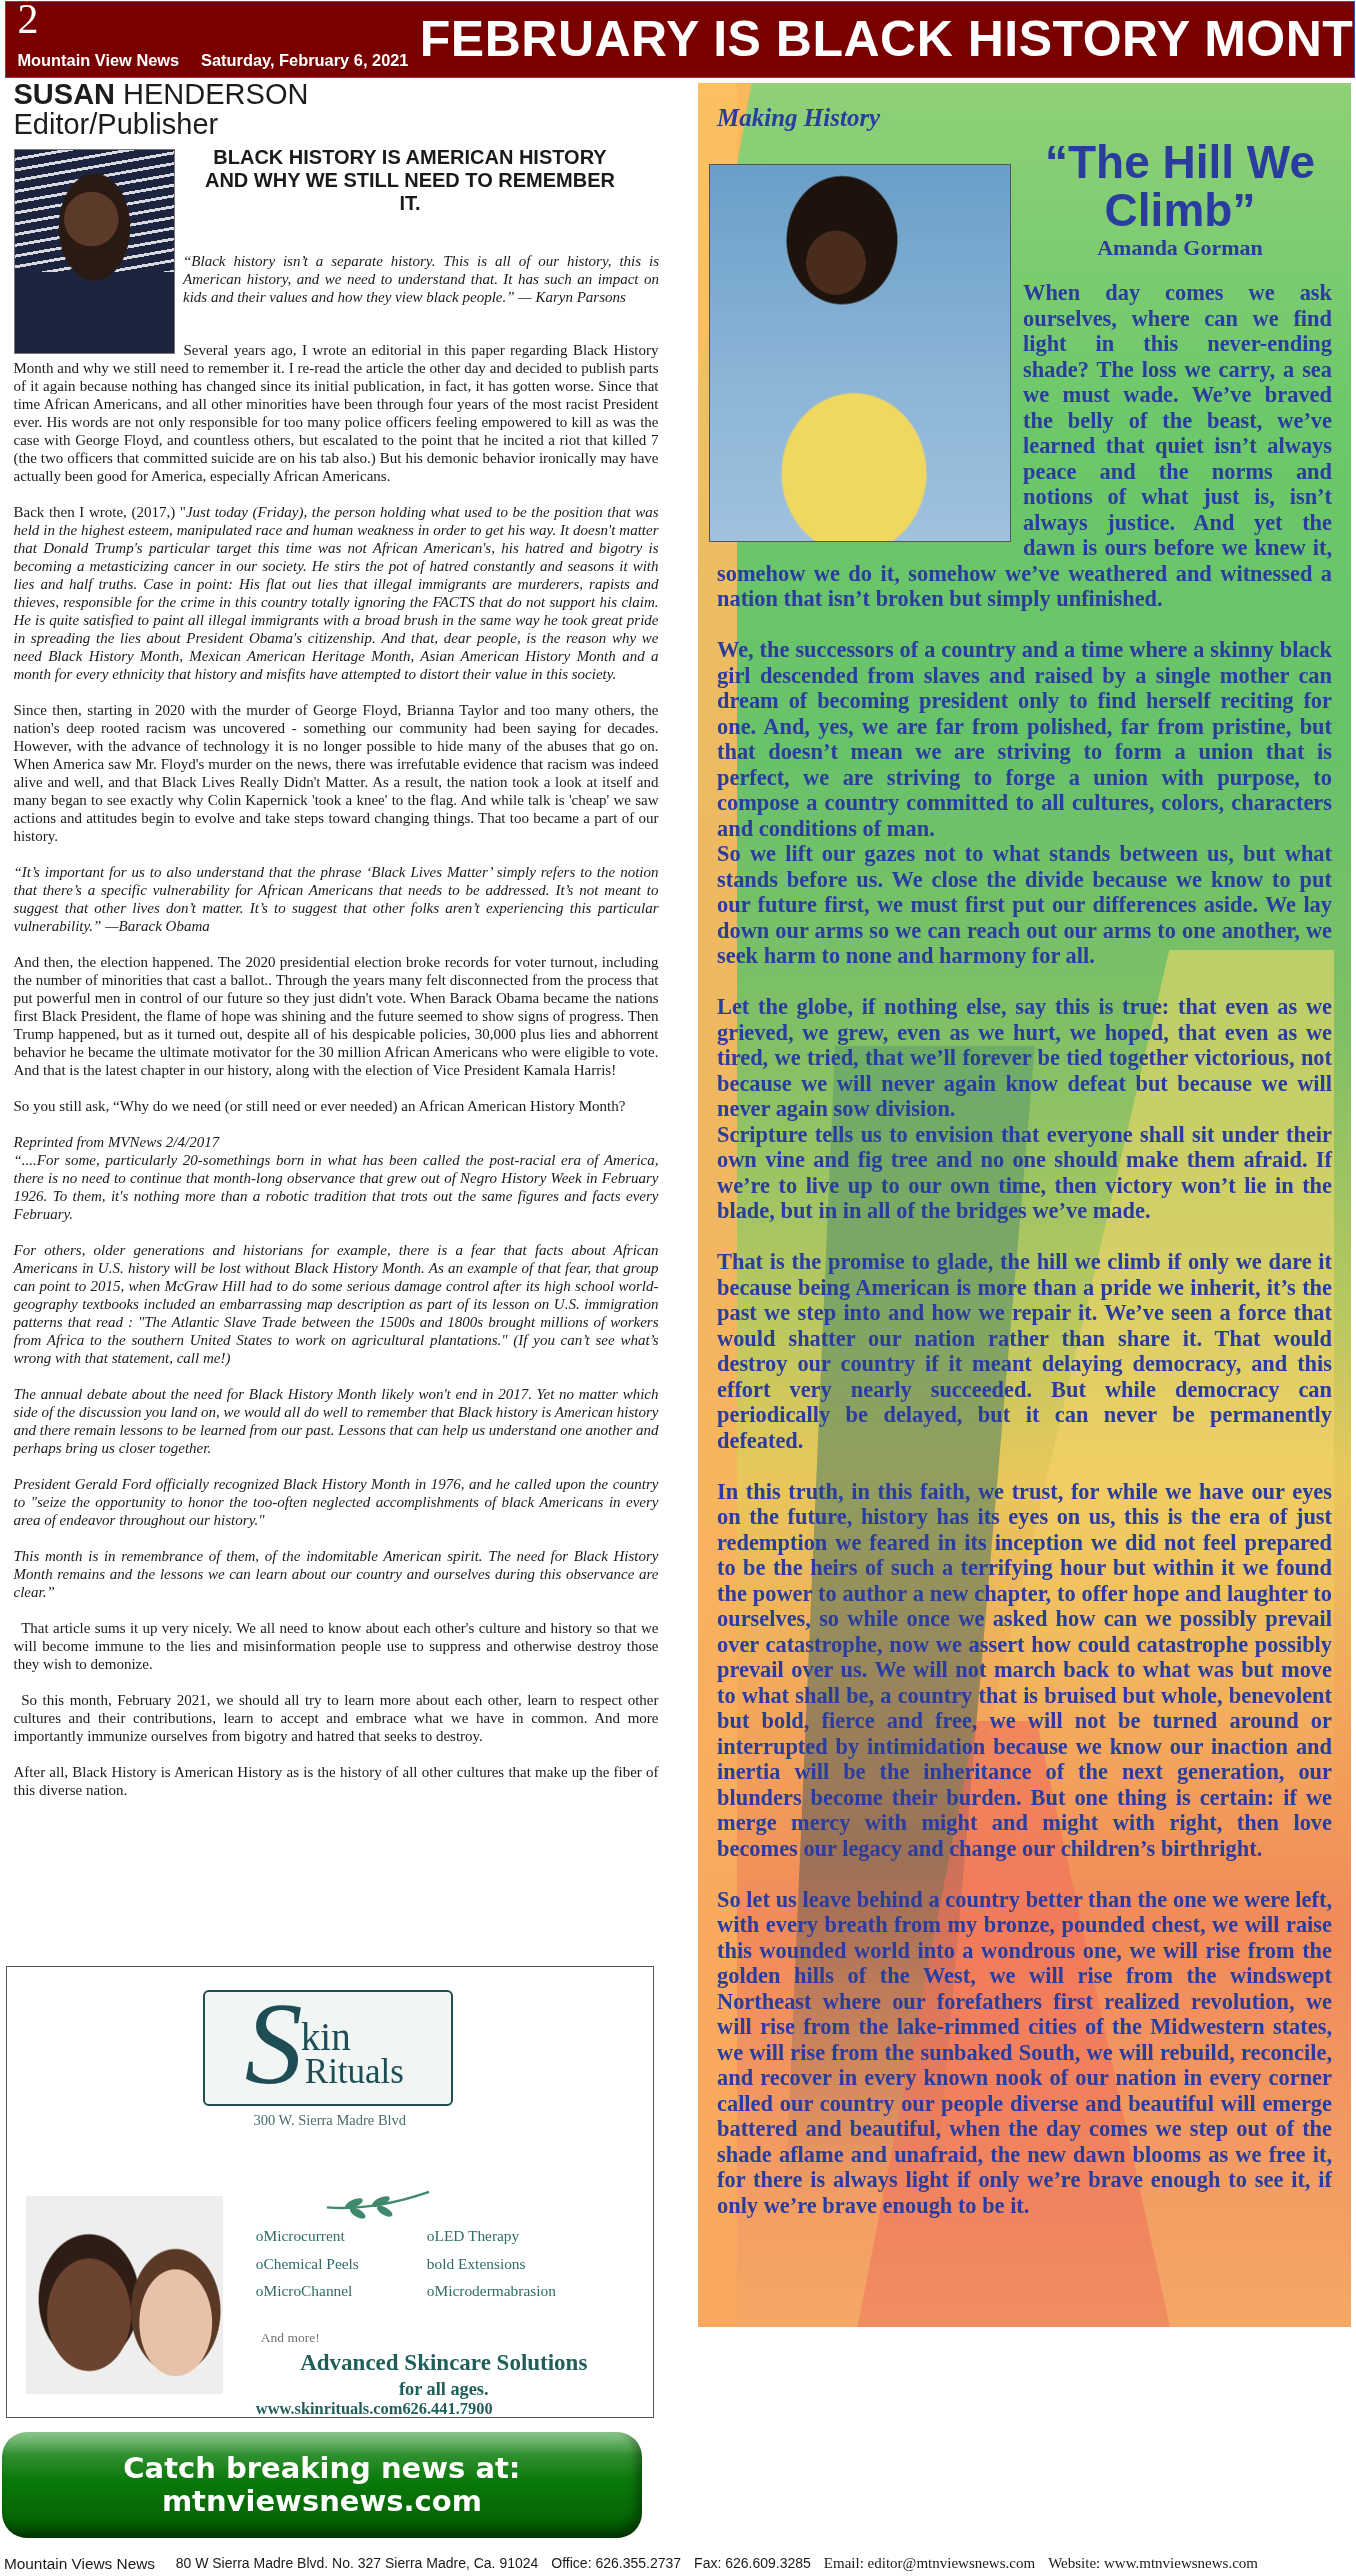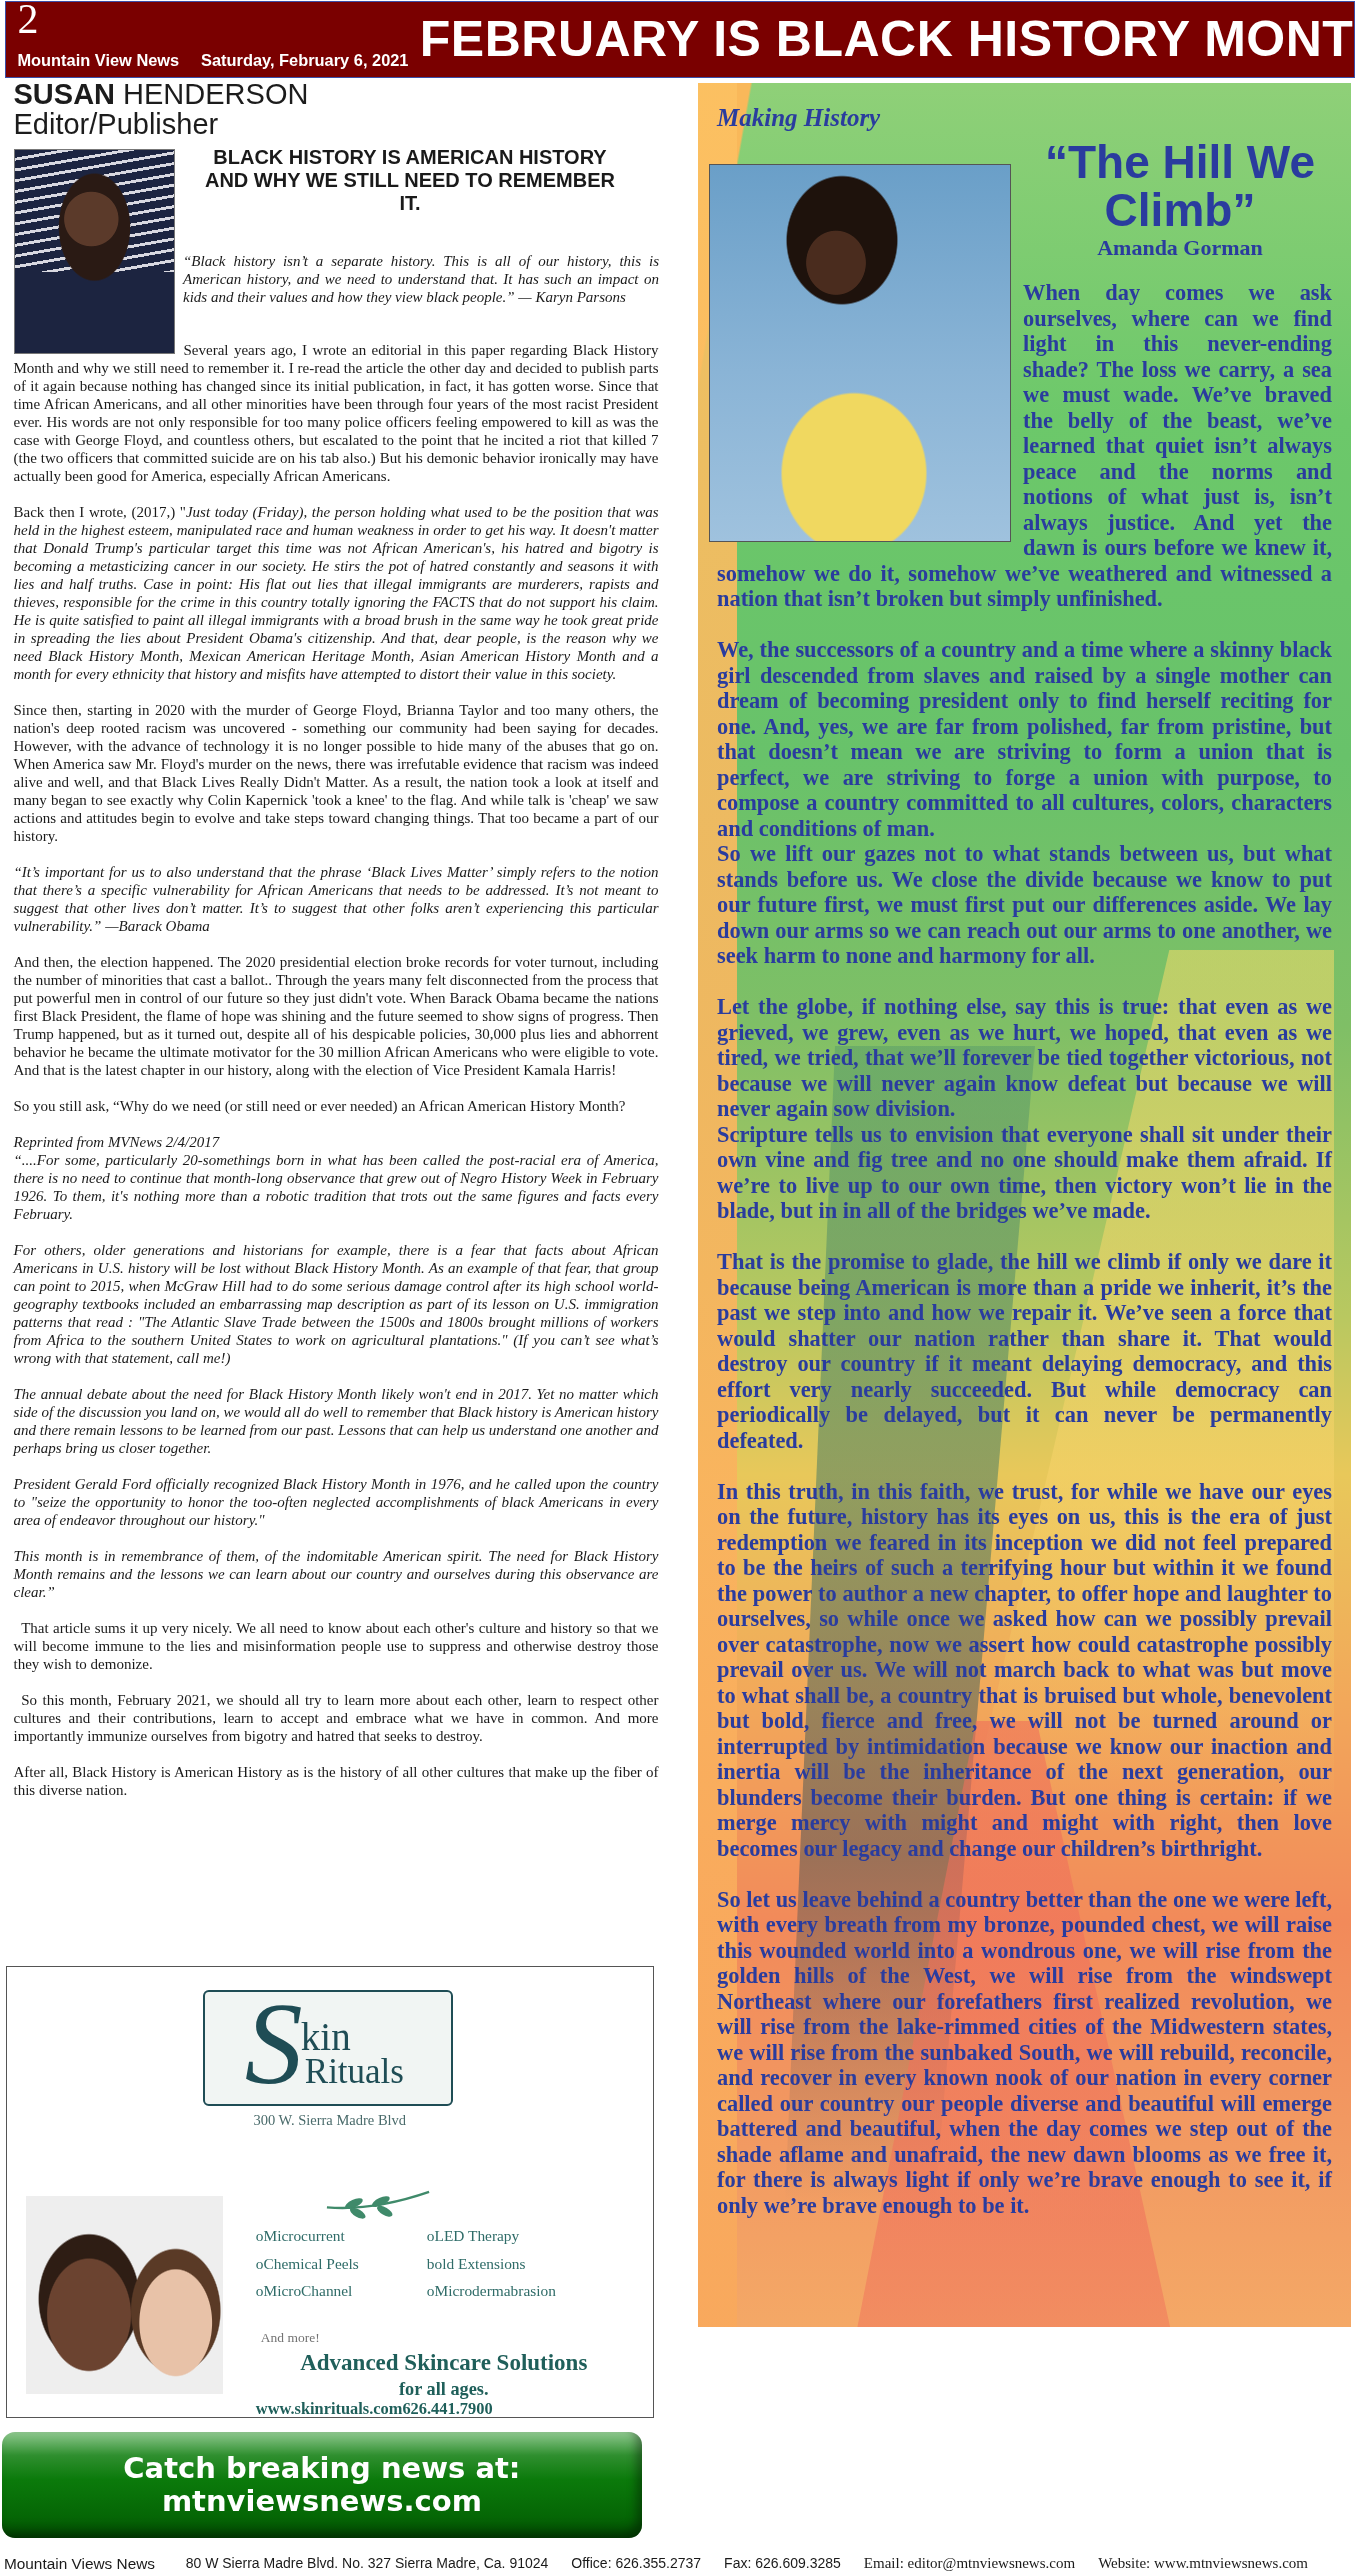--- a/index.html
+++ b/index.html
@@ -127,21 +127,21 @@
   }
   .ad-contact {
     position: absolute; left: 249px; top: 432px; width: 376px;
     font-size: 16.4px; color: #1f5f5a; font-weight: bold; font-family: "Liberation Serif", serif;
     display: flex; justify-content: flex-start; padding-right: 17.3px;
   }
 
   
   .news-btn {
     position: absolute; left: 1.9px; top: 2432px; width: 640px; height: 106px;
-    border-radius: 13px;
+    border-radius: 25px;
     background: linear-gradient(180deg, #8fc98f 0%, #2f8f2f 22%, #0b7a0b 45%, #056605 80%, #024a02 100%);
     box-shadow: inset -5.8px -5.8px 9.6px rgba(0,0,0,0.35);
     display: flex; flex-direction: column; align-items: center; justify-content: center;
     color: #ffffff; font-family: "DejaVu Sans", sans-serif; font-weight: bold; font-size: 29px; line-height: 33px;
     cursor: pointer;
   }
 
   
   .poem-panel {
     position: absolute; left: 698px; top: 83px; width: 653px; height: 2244px;
@@ -211,21 +211,21 @@
   .poem-credit {
     position: absolute; left: 19px; top: 2376px; width: 617px; text-align: center;
     font-size: 22px; font-style: italic; color: #2a3c9e; line-height: 24px;
     font-family: "Liberation Serif", serif;
   }
 
   
   .footer {
     position: absolute; left: 3.9px; top: 2555px; width: 1351px; white-space: nowrap;
     font-size: 14px; color: #1a1a1a; font-family: "Liberation Sans", sans-serif;
-    display: flex; gap: 23px;
+    display: flex; gap: 13px;
   }
   .footer .pub { font-size: 15.4px; margin-right: 7.7px; }
   .footer .serif { font-family: "Liberation Serif", serif; font-size: 15px; }
 </style>
 </head>
 <body>
 
 <header class="masthead">
   <div class="page-num">2</div>
   <div class="mast-pub">

